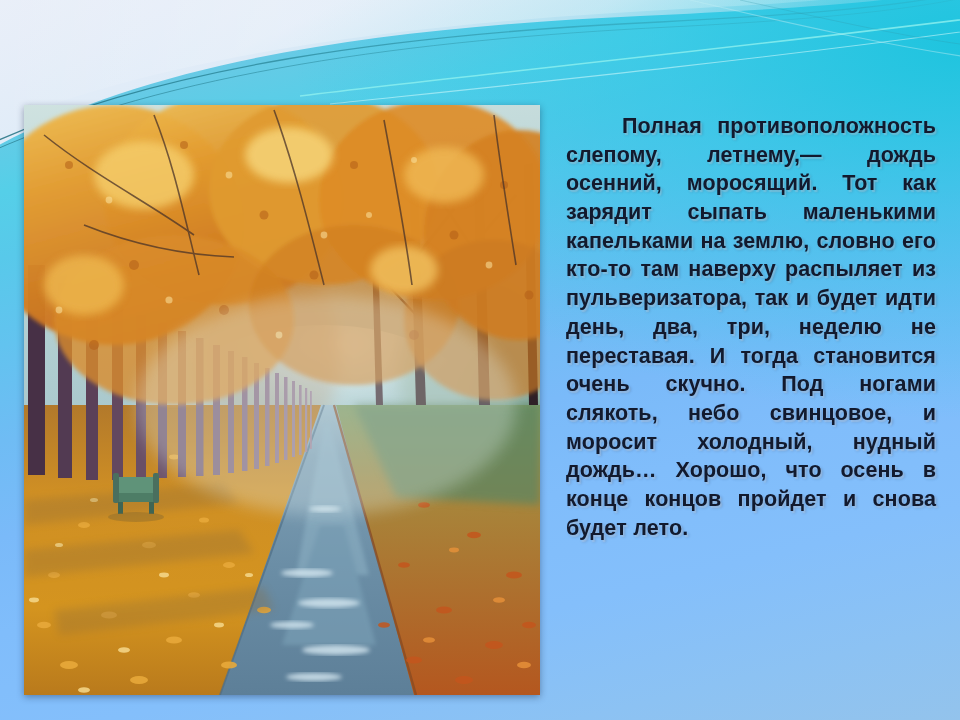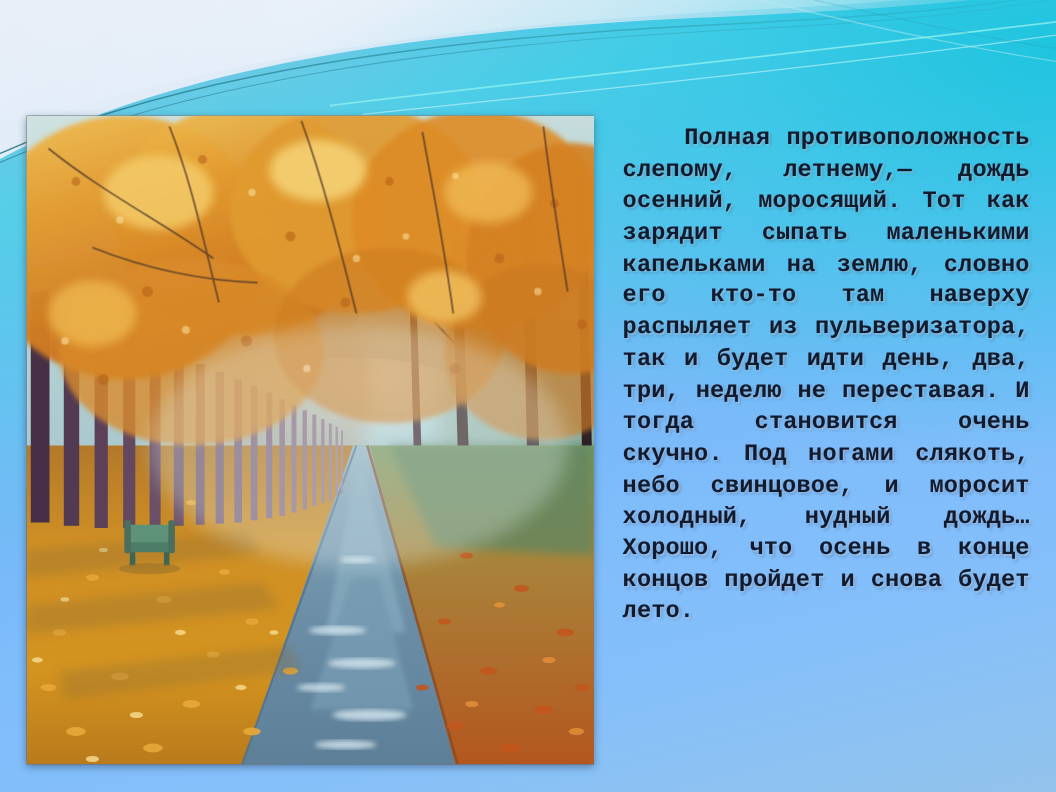--- a/index.html
+++ b/index.html
@@ -69,21 +69,21 @@
     font-weight: bold;
     line-height: 1.335;
     text-align: justify;
     text-indent: 56px;
     letter-spacing: 0.1px;
     text-shadow: 1.5px 1.5px 1.4px rgba(255,255,255,0.28),
                  2px 2px 2.6px rgba(30,50,90,0.30);
     word-spacing: 0.5px;
     hyphens: none;
   }
-  .text-col p { margin: 0; font-family: Liberation Mono, monospace; }
+  .text-col p { margin: 0; }
 </style>
 </head>
 <body>
 
 <div id="slide">
 
   <svg class="swoosh-layer" viewBox="0 0 960 160" preserveAspectRatio="none">
     <defs>
       <linearGradient id="ribbonGrad" x1="0" y1="0" x2="1" y2="0.4">
         <stop offset="0%" stop-color="#eef2fa" stop-opacity="0.97"></stop>

